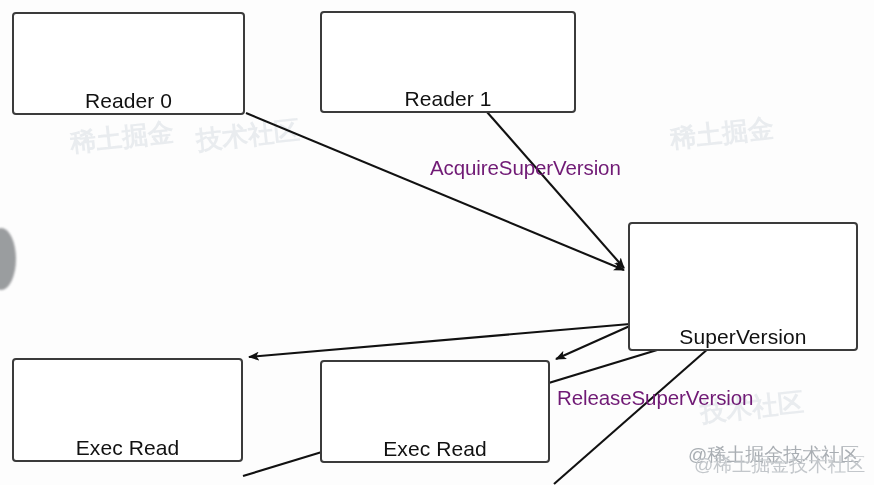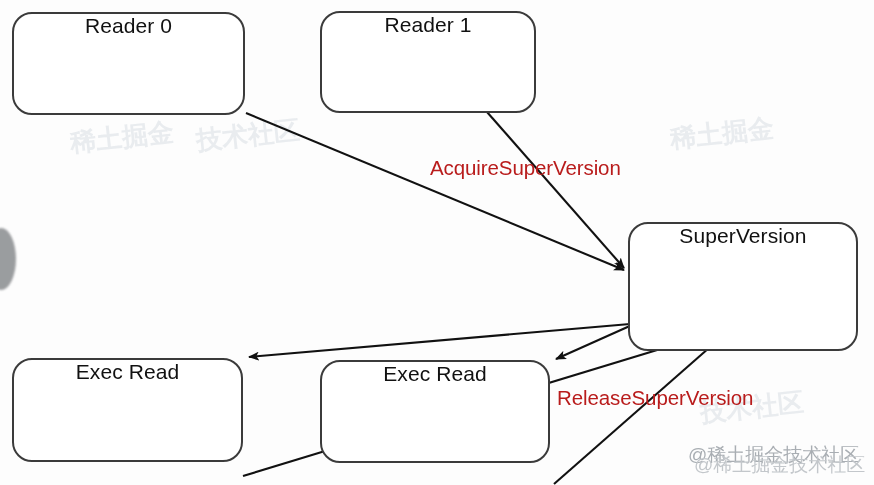--- a/index.html
+++ b/index.html
@@ -21,51 +21,51 @@
     position: absolute;
     left: 0;
     top: 0;
     width: 874px;
     height: 485px;
   }
   .node-box {
     position: absolute;
     box-sizing: border-box;
     border: 2px solid #3b3b3b;
-    border-radius: 20px;
+    border-radius: 4px;
     background: #ffffff;
     display: flex;
-    align-items: flex-start;
+    align-items: flex-end;
     justify-content: center;
   }
   .node-label {
     font-family: "Liberation Sans", sans-serif;
     font-size: 21px;
     color: #111111;
     letter-spacing: 0.1px;
     white-space: nowrap;
   }
   .edge-label {
     position: absolute;
     font-family: "Liberation Sans", sans-serif;
     font-size: 20.5px;
-    color: #b91c1c;
+    color: #701a75;
     white-space: nowrap;
     letter-spacing: -0.1px;
   }
   #label-acquire {
     left: 430px;
     top: 156px;
   }
   #label-release {
     left: 557px;
     top: 386px;
   }
   #box-reader-0 { left: 12px;  top: 12px;  width: 233px; height: 103px; }
-  #box-reader-1 { left: 320px; top: 11px;  width: 216px; height: 102px; }
+  #box-reader-1 { left: 320px; top: 11px;  width: 256px; height: 102px; }
   #box-superversion { left: 628px; top: 222px; width: 230px; height: 129px; }
   #box-exec-read-0 { left: 12px;  top: 358px; width: 231px; height: 104px; }
   #box-exec-read-1 { left: 320px; top: 360px; width: 230px; height: 103px; }
 
   .bg-watermark {
     position: absolute;
     font-family: "Liberation Sans", sans-serif;
     color: #e9ecef;
     font-weight: bold;
     white-space: nowrap;

